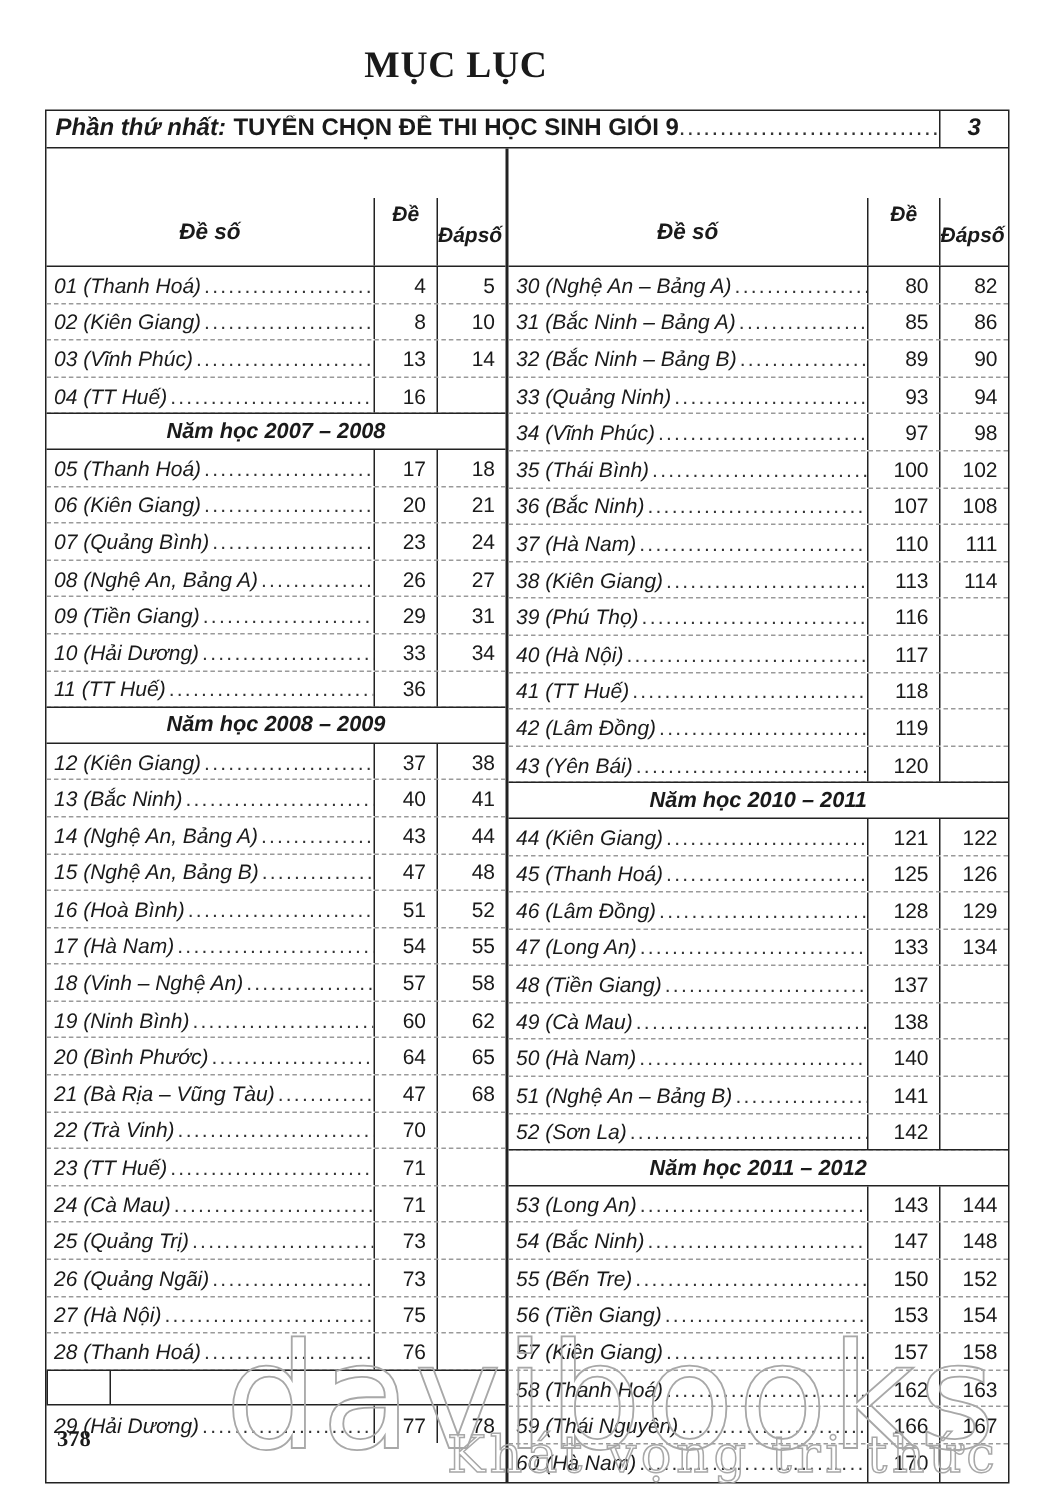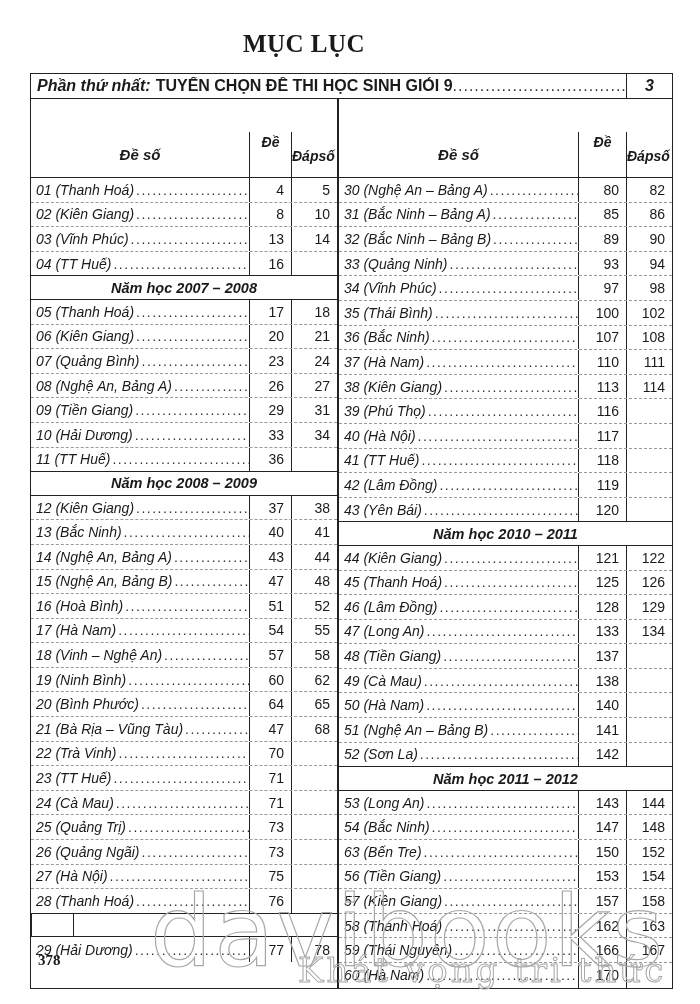--- a/index.html
+++ b/index.html
@@ -551,21 +551,21 @@
           <div class="row">
             <div class="c-name">
               <span class="nm">54 (Bắc Ninh)</span>
               <span class="dots">........................................................................</span>
             </div>
             <div class="c-de">147</div>
             <div class="c-dap">148</div>
           </div>
           <div class="row">
             <div class="c-name">
-              <span class="nm">63 (Bến Tre)</span>
+              <span class="nm">55 (Bến Tre)</span>
               <span class="dots">........................................................................</span>
             </div>
             <div class="c-de">150</div>
             <div class="c-dap">152</div>
           </div>
           <div class="row">
             <div class="c-name">
               <span class="nm">56 (Tiền Giang)</span>
               <span class="dots">........................................................................</span>
             </div>

